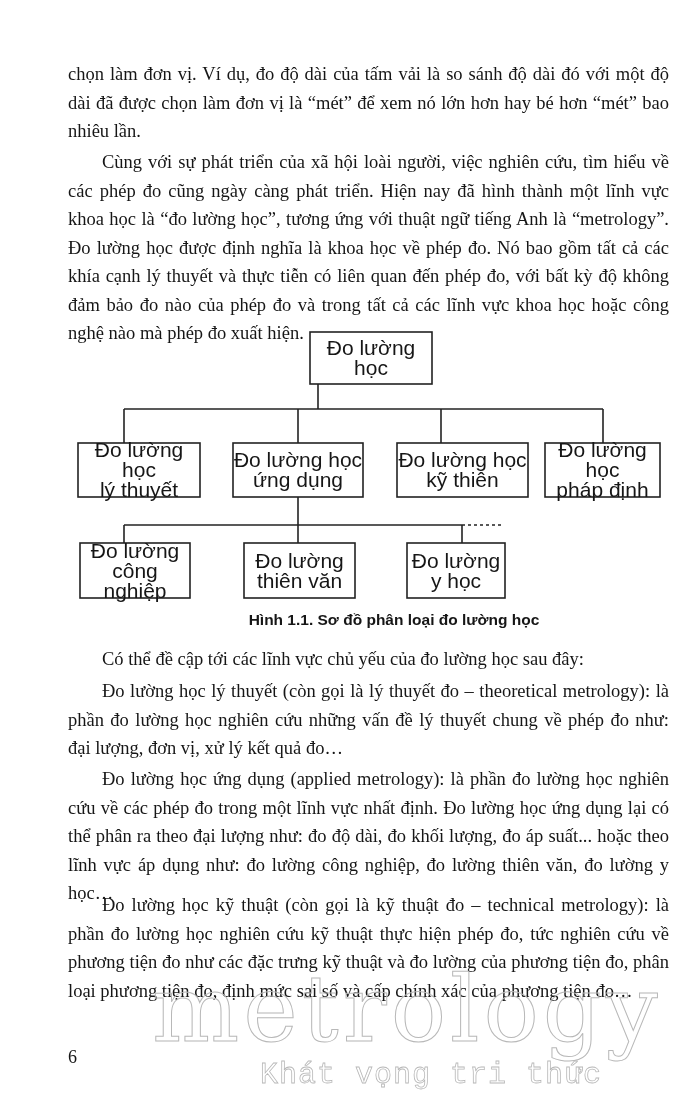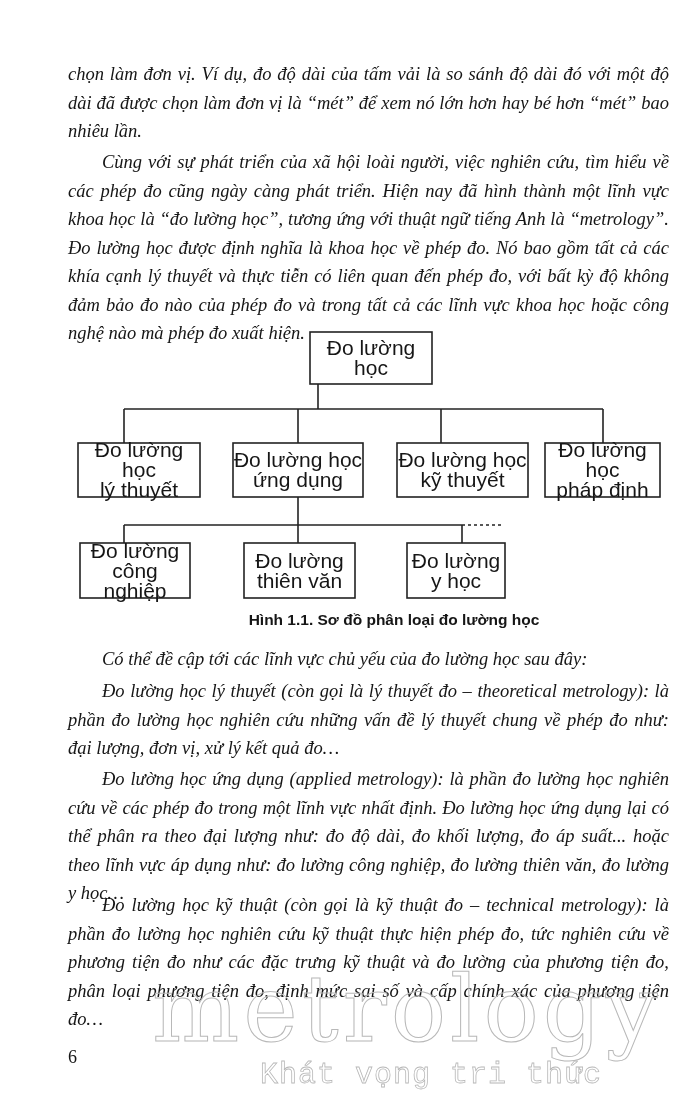--- a/index.html
+++ b/index.html
@@ -1,21 +1,21 @@
 <!DOCTYPE html>
 <html><head>
 <meta charset="utf-8">
 <style>
   html, body { margin: 0; padding: 0; background: #ffffff; }
   body { width: 700px; height: 1102px; position: relative; overflow: hidden; color: #111; }
   .page { position: absolute; left: 0; top: 0; width: 700px; height: 1102px; }
   .text {
     position: absolute; left: 68px; width: 601px;
     font-family: "Liberation Serif", serif; font-size: 18.5px; line-height: 28.5px;
-    text-align: justify; color: #161616; font-style: italic;
+    text-align: justify; color: #161616;
   }
   .text p { margin: 0; }
   .indent { text-indent: 34px; }
   #p1 { top: 60px; }
   #p2 { top: 148px; }
   #p3 { top: 645px; }
   #p4 { top: 677px; }
   #p5 { top: 765px; }
   #p6 { top: 891px; }
 
@@ -92,21 +92,21 @@
   <div class="box-label" style="left:78px;top:443px;width:122px;height:54px;flex-direction:column;">
     <span>Đo lường học</span>
     <span>lý thuyết</span>
   </div>
   <div class="box-label" style="left:233px;top:443px;width:130px;height:54px;flex-direction:column;">
     <span>Đo lường học</span>
     <span>ứng dụng</span>
   </div>
   <div class="box-label" style="left:397px;top:443px;width:131px;height:54px;flex-direction:column;">
     <span>Đo lường học</span>
-    <span>kỹ thuyết</span>
+    <span>kỹ thiên</span>
   </div>
   <div class="box-label" style="left:545px;top:443px;width:115px;height:54px;flex-direction:column;">
     <span>Đo lường học</span>
     <span>pháp định</span>
   </div>
 
   <div class="box-label" style="left:80px;top:543px;width:110px;height:55px;flex-direction:column;">
     <span>Đo lường</span>
     <span>công nghiệp</span>
   </div>

